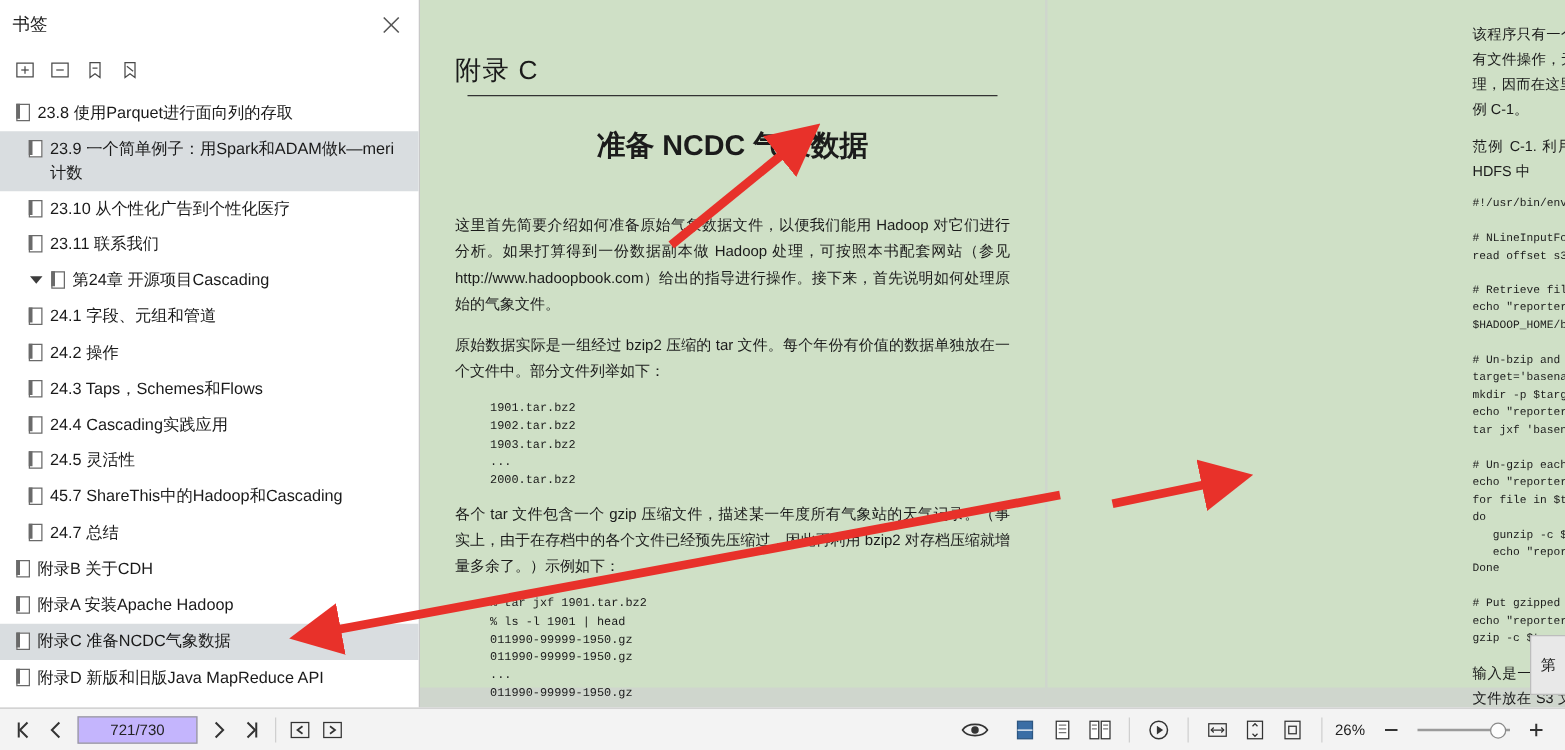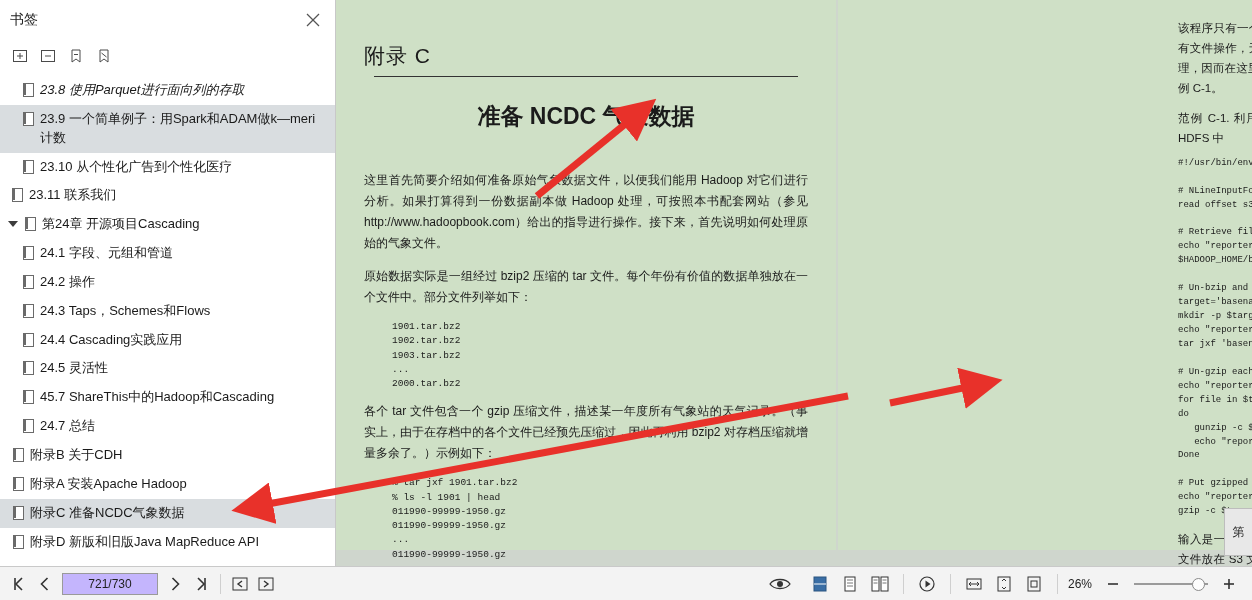--- a/index.html
+++ b/index.html
@@ -199,37 +199,37 @@
         </svg>
     </div>
     <div class="bm-tool">
       <svg width="16" height="16" viewBox="0 0 16 16">
           <path d="M4 2 h8 v12 l-4 -3 l-4 3 z" fill="#fff" stroke="#4a4a4a"></path>
           <line x1="5.5" y1="5" x2="10.5" y2="9" stroke="#4a4a4a"></line>
         </svg>
     </div>
   </div>
   <div id="bm-list">
-    <div class="bm-item" style="padding-left:22px;font-style:italic;">
+    <div class="bm-item" style="padding-left:12px;">
       <span class="bm-ico"></span>
       <span class="bm-label">23.8 使用Parquet进行面向列的存取</span>
     </div>
     <div class="bm-item selected" style="padding-left:22px;">
       <span class="bm-ico"></span>
       <span class="bm-label">23.9 一个简单例子：用Spark和ADAM做k—meri计数</span>
     </div>
     <div class="bm-item" style="padding-left:22px;">
       <span class="bm-ico"></span>
       <span class="bm-label">23.10 从个性化广告到个性化医疗</span>
     </div>
-    <div class="bm-item" style="padding-left:11px;">
+    <div class="bm-item" style="padding-left:22px;">
       <span class="bm-ico"></span>
       <span class="bm-label">23.11 联系我们</span>
     </div>
-    <div class="bm-item" style="padding-left:8px;">
+    <div class="bm-item" style="padding-left:24px;">
       <span class="bm-arrow open"></span>
       <span class="bm-ico"></span>
       <span class="bm-label">第24章 开源项目Cascading</span>
     </div>
     <div class="bm-item" style="padding-left:22px;justify-content:space-between;">
       <span class="bm-ico"></span>
       <span class="bm-label">24.1 字段、元组和管道</span>
     </div>
     <div class="bm-item" style="padding-left:22px;">
       <span class="bm-ico"></span>

